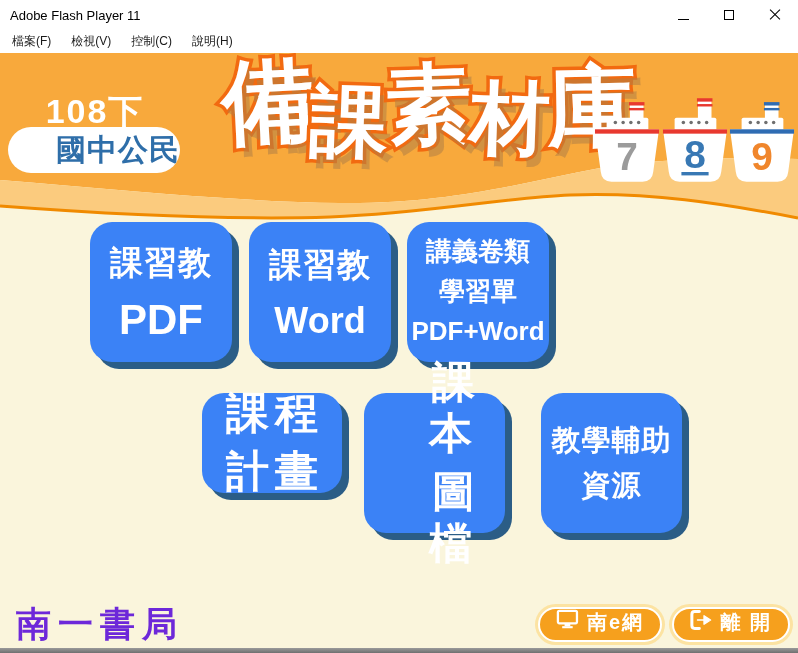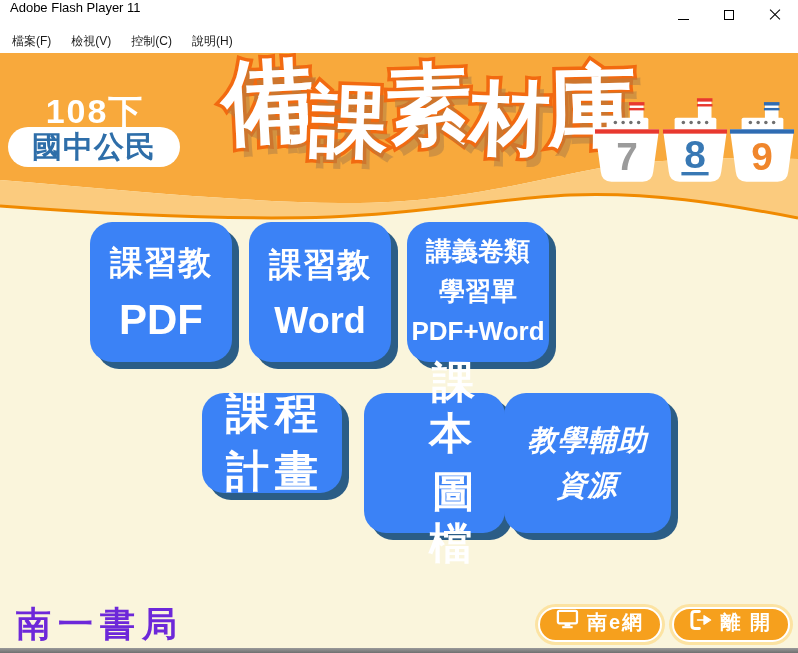--- a/index.html
+++ b/index.html
@@ -1,20 +1,20 @@
 <!DOCTYPE html>
 <html><head>
 <meta charset="utf-8">
 <style>
   * { margin:0; padding:0; box-sizing:border-box; }
   html,body { width:798px; height:653px; }
   body { font-family:"Liberation Sans","DejaVu Sans",sans-serif; background:#fff; position:relative; overflow:hidden; }
 
   
-  .titlebar { position:absolute; left:0; top:0; width:798px; height:30px; background:#fff; display:flex; align-items:flex-start; }
+  .titlebar { position:absolute; left:0; top:0; width:798px; height:30px; background:#fff; display:flex; align-items:center; }
   .titlebar-text { font-size:13px; color:#000; padding-left:10px; }
   .win-controls { position:absolute; right:0; top:0; height:30px; display:flex; }
   .win-btn { width:46px; height:30px; display:flex; align-items:center; justify-content:center; cursor:default; }
   .glyph-min { width:11px; height:1px; background:#000; display:block; margin-top:8px; }
   .glyph-max { width:10px; height:10px; border:1px solid #000; display:block; }
   .glyph-close { width:12px; height:12px; position:relative; display:block; }
   .glyph-close::before,.glyph-close::after { content:""; position:absolute; left:-1px; top:5px; width:14px; height:1px; background:#000; }
   .glyph-close::before { transform:rotate(45deg); }
   .glyph-close::after { transform:rotate(-45deg); }
 
@@ -22,22 +22,22 @@
   .menu-item { font-size:12px; color:#1a1a1a; padding:2px 8px; margin-left:4px; }
 
   
   .stage { position:absolute; left:0; top:53px; width:798px; height:600px; background:#faf5dc; overflow:hidden; }
 
   .header-art { position:absolute; left:0; top:0; width:798px; height:180px; }
 
   
   .semester { position:absolute; left:30px; top:36px; width:130px; text-align:center;
               font-size:34px; font-weight:bold; color:#fff; letter-spacing:2px; }
-  .subject-pill { position:absolute; left:8px; top:74px; width:172px; height:40px; background:#fff;
-                  border-radius:24px; display:flex; align-items:center; justify-content:center; }
+  .subject-pill { position:absolute; left:8px; top:74px; width:172px; height:46px; background:#fff;
+                  border-radius:24px; display:flex; align-items:center; justify-content:flex-end; }
   .subject-pill span { font-size:30px; font-weight:bold; color:#2e6ea9; letter-spacing:1px; }
 
   
   .big-title { position:absolute; left:222px; top:2px; width:370px; display:flex; align-items:flex-start; }
   .big-title span {
       font-weight:bold; color:#fff; line-height:1;
       -webkit-text-stroke:7px #f26a10; paint-order:stroke fill;
       text-shadow:7px 9px 0 rgba(176,128,70,.55);
   }
   .big-title span:nth-child(1){ font-size:92px; margin-top:0;  transform:rotate(-3deg); }
@@ -53,21 +53,21 @@
 
   
   .tile { position:absolute; background:#3b82f6; border-radius:22px;
           box-shadow:7px 7px 0 #2b5d86; color:#fff; font-weight:bold; text-align:center;
           display:flex; flex-direction:column; align-items:center; justify-content:center; cursor:pointer;gap:6px; }
   .t1 { left:90px;  top:169px; width:142px; height:140px; }
   .t2 { left:249px; top:169px; width:142px; height:140px; }
   .t3 { left:407px; top:169px; width:142px; height:140px; }
   .t4 { left:202px; top:340px; width:140px; height:100px; }
   .t5 { left:364px; top:340px; width:141px; height:140px;padding-left:38px; }
-  .t6 { left:504px; top:340px; width:167px; height:140px;font-style:italic; }
+  .t6 { left:541px; top:340px; width:141px; height:140px; }
   .t1 .l1,.t2 .l1 { font-size:33px; letter-spacing:1px; }
   .t1 .l2 { font-size:42px; margin-top:4px; }
   .t2 .l2 { font-size:36px; margin-top:6px; }
   .t3 .l1,.t3 .l2 { font-size:26px; line-height:1.3; }
   .t3 .l3 { font-size:26px; line-height:1.3; }
   .t4 .l1,.t4 .l2,.t5 .l1,.t5 .l2 { font-size:43px; line-height:1.2; letter-spacing:6px; text-indent:6px; }
   .t6 .l1,.t6 .l2 { font-size:29px; line-height:1.35; letter-spacing:1px; }
 
   
   .brand { position:absolute; left:16px; top:548px; font-family:"Liberation Serif","DejaVu Serif",serif;

